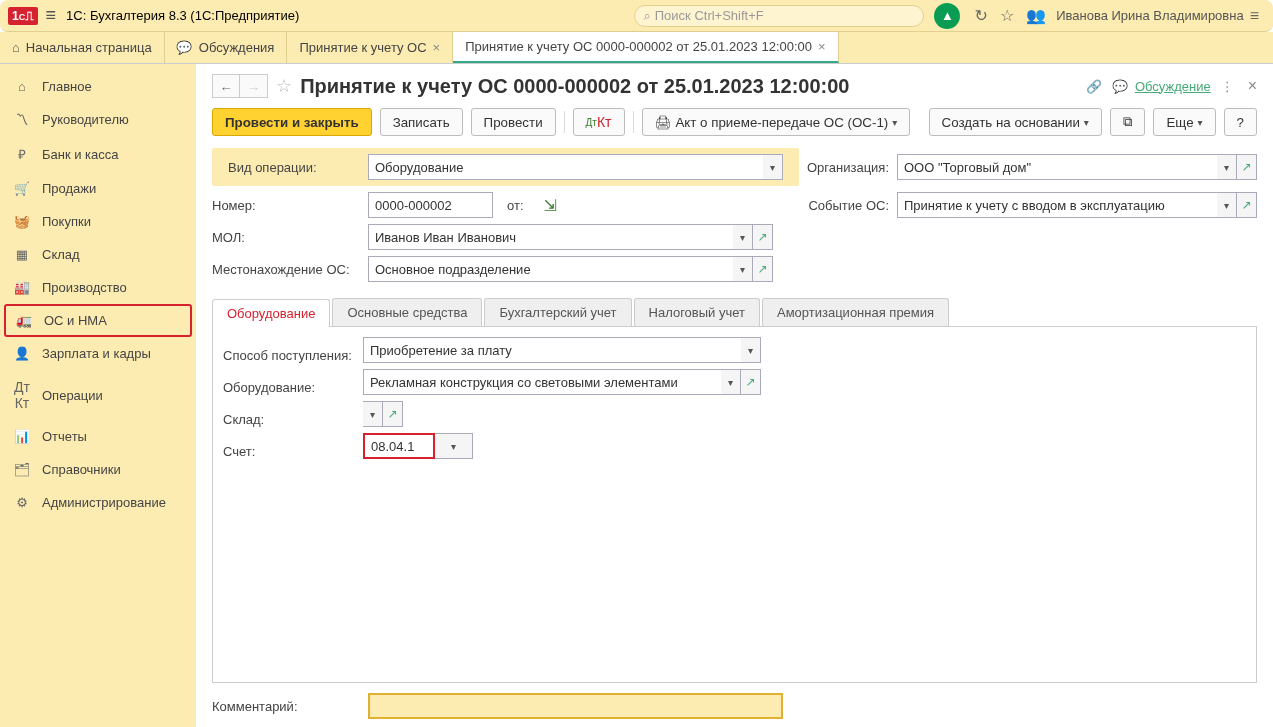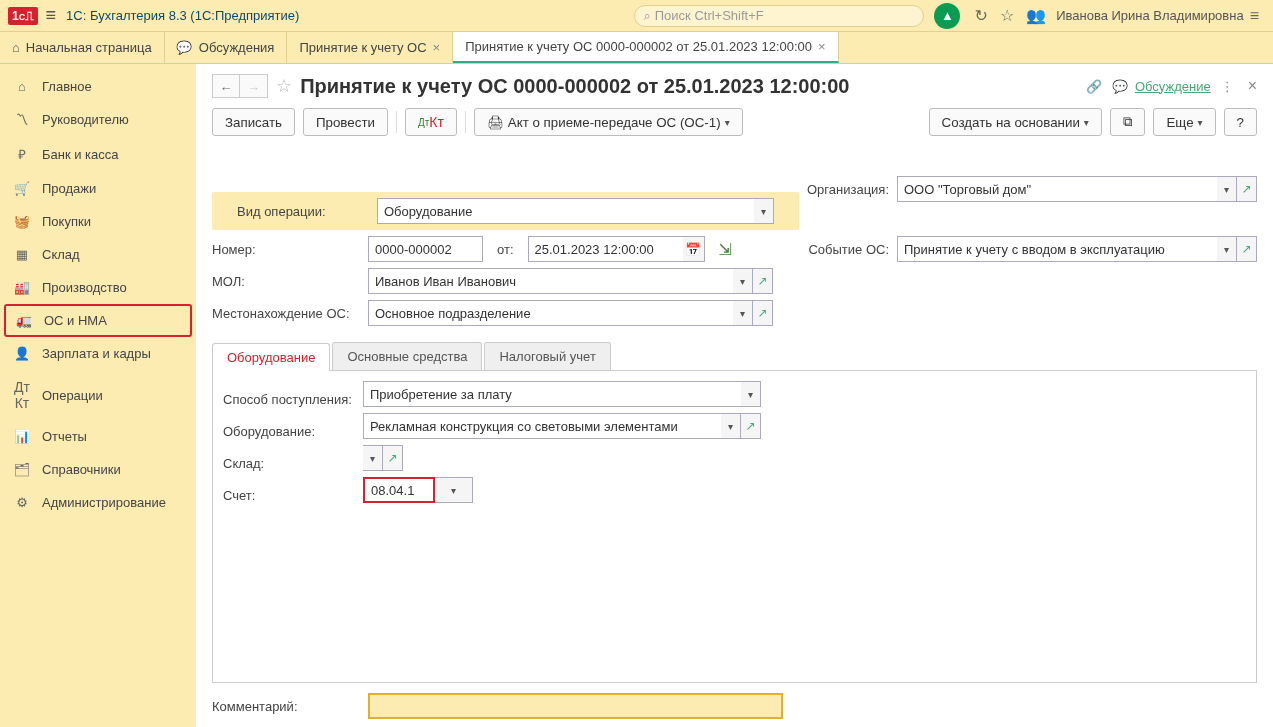--- a/index.html
+++ b/index.html
@@ -1,22 +1,22 @@
 <!DOCTYPE html>
 <html><head>
 <meta charset="utf-8">
 <style>
 * { box-sizing: border-box; margin: 0; padding: 0; }
 body { font-family: Arial, sans-serif; font-size: 13px; color: #333; background: #fff; width: 1273px; height: 727px; overflow: hidden; }
 
 
-.topbar { background: #fcecb1; height: 32px; display: flex; align-items: center; padding: 0 8px; border-bottom: 1px solid #e0d090; }
+.topbar { background: #fcecb1; height: 32px; display: flex; align-items: center; padding: 0 8px; border-bottom: 1px solid #e0d090; border-radius: 8px; }
 .logo-1c { background: #d6222f; color: #fff; font-weight: bold; padding: 2px 4px; border-radius: 2px; font-size: 12px; margin-right: 8px; }
 .menu-btn { font-size: 18px; color: #555; margin-right: 10px; cursor: pointer; }
-.app-title { color: #0c4a6e; font-size: 13px; }
+.app-title { color: #000000; font-size: 13px; }
 .topbar-spacer { flex: 1; }
 .search-box { background: #fff4d0; border: 1px solid #e0d090; border-radius: 12px; height: 22px; width: 290px; display: flex; align-items: center; padding: 0 8px; color: #999; margin-right: 10px; }
 .search-box .icon { margin-right: 4px; }
 .bell { background: #0a9c52; width: 26px; height: 26px; border-radius: 50%; display: flex; align-items: center; justify-content: center; color: #fff; margin-right: 8px; }
 .top-icon { color: #666; margin: 0 6px; font-size: 16px; cursor: pointer; }
 .user { color: #555; margin-left: 4px; }
 
 
 .tabs-row { background: #fcecb1; height: 32px; display: flex; align-items: stretch; border-bottom: 1px solid #ccc; }
 .tab { display: flex; align-items: center; padding: 0 12px; border-right: 1px solid #e0d090; cursor: pointer; color: #444; }
@@ -48,21 +48,21 @@
 .btn { height: 28px; padding: 0 12px; border: 1px solid #bcbcbc; background: #fafafa; border-radius: 3px; cursor: pointer; color: #333; display: flex; align-items: center; }
 .btn.primary { background: #ffd232; border-color: #d9a600; font-weight: bold; }
 .btn .icon { margin-right: 4px; }
 .toolbar-sep { width: 1px; height: 22px; background: #ddd; }
 .toolbar-spacer { flex: 1; }
 .dropdown-caret { margin-left: 4px; font-size: 10px; color: #555; }
 
 
 .form-row { display: flex; align-items: center; margin-bottom: 6px; gap: 8px; }
 .form-label { width: 148px; color: #444; }
-.highlighted-group { background: #fcecb1; padding: 6px 25px; border-radius: 2px; display: flex; align-items: center; width: 770px; margin-top: 44px; }
+.highlighted-group { background: #fcecb1; padding: 6px 16px; border-radius: 2px; display: flex; align-items: center; width: 770px; }
 .highlighted-group .form-label { width: 140px; }
 .input { height: 26px; border: 1px solid #aab; background: #fff; padding: 0 6px; display: flex; align-items: center; color: #333; }
 .input.sel { cursor: pointer; }
 .select-wrap { display: flex; }
 .select-wrap .input { border-right: none; }
 .select-wrap .sel-btn { width: 20px; height: 26px; border: 1px solid #aab; border-left: none; background: #f5f5f5; display: flex; align-items: center; justify-content: center; cursor: pointer; font-size: 10px; color: #555; }
 .select-wrap .sel-btn.ext { font-size: 12px; color: #4a7; }
 .sub-label { color: #444; padding: 0 6px; }
 .date-btn { width: 22px; height: 26px; border: 1px solid #aab; border-left: none; background: #f5f5f5; display: flex; align-items: center; justify-content: center; cursor: pointer; }
 .action-icon { color: #3a7d2f; margin-left: 6px; cursor: pointer; font-size: 16px; }
@@ -186,20 +186,21 @@
       <span class="star-btn">☆</span>
       <h1 class="page-title">Принятие к учету ОС 0000-000002 от 25.01.2023 12:00:00</h1>
       <span class="header-icon">🔗</span>
       <span class="header-icon">💬</span>
       <span class="discuss-link">Обсуждение</span>
       <span class="header-icon">⋮</span>
       <span class="header-close">×</span>
     </div>
 
     <div class="toolbar">
+      <button class="btn primary">Провести и закрыть</button>
       <button class="btn">Записать</button>
       <button class="btn">Провести</button>
       <div class="toolbar-sep"></div>
       <button class="btn">
           <span style="color:#3a7d2f;font-size:10px">Дт</span>
           <span style="color:#d6222f;font-size:14px">Кт</span>
         </button>
       <div class="toolbar-sep"></div>
       <button class="btn">
           <span class="icon">🖨</span>
@@ -234,26 +235,22 @@
         <div class="select-wrap">
           <div class="input sel" style="width:320px">ООО "Торговый дом"</div>
           <div class="sel-btn">▾</div>
           <div class="sel-btn ext">↗</div>
         </div>
       </div>
     </div>
 
     <div class="form-row">
       <span class="form-label">Номер:</span>
-      <div class="input" style="width:115px">0000-000002</div>
+      <div class="input" style="width:125px">0000-000002</div>
       <span class="sub-label">от:</span>
-      <div class="select-wrap">
-        <div class="input" style="width:155px">25.01.2023 12:00:00</div>
-        <div class="date-btn">📅</div>
-      </div>
       <span class="action-icon">⇲</span>
       <div class="right-block">
         <span class="form-label">Событие ОС:</span>
         <div class="select-wrap">
           <div class="input sel" style="width:320px">Принятие к учету с вводом в эксплуатацию</div>
           <div class="sel-btn">▾</div>
           <div class="sel-btn ext">↗</div>
         </div>
       </div>
     </div>
@@ -272,21 +269,23 @@
       <div class="select-wrap">
         <div class="input sel" style="width:365px">Основное подразделение</div>
         <div class="sel-btn">▾</div>
         <div class="sel-btn ext">↗</div>
       </div>
     </div>
 
     <div class="inner-tabs">
       <div class="inner-tab active">Оборудование</div>
       <div class="inner-tab">Основные средства</div>
+      <div class="inner-tab">Бухгалтерский учет</div>
       <div class="inner-tab">Налоговый учет</div>
+      <div class="inner-tab">Амортизационная премия</div>
     </div>
 
     <div class="tab-content">
       <div class="tab-row">
         <span class="form-label">Способ поступления:</span>
         <div class="select-wrap">
           <div class="input sel" style="width:378px">Приобретение за плату</div>
           <div class="sel-btn">▾</div>
         </div>
       </div>

